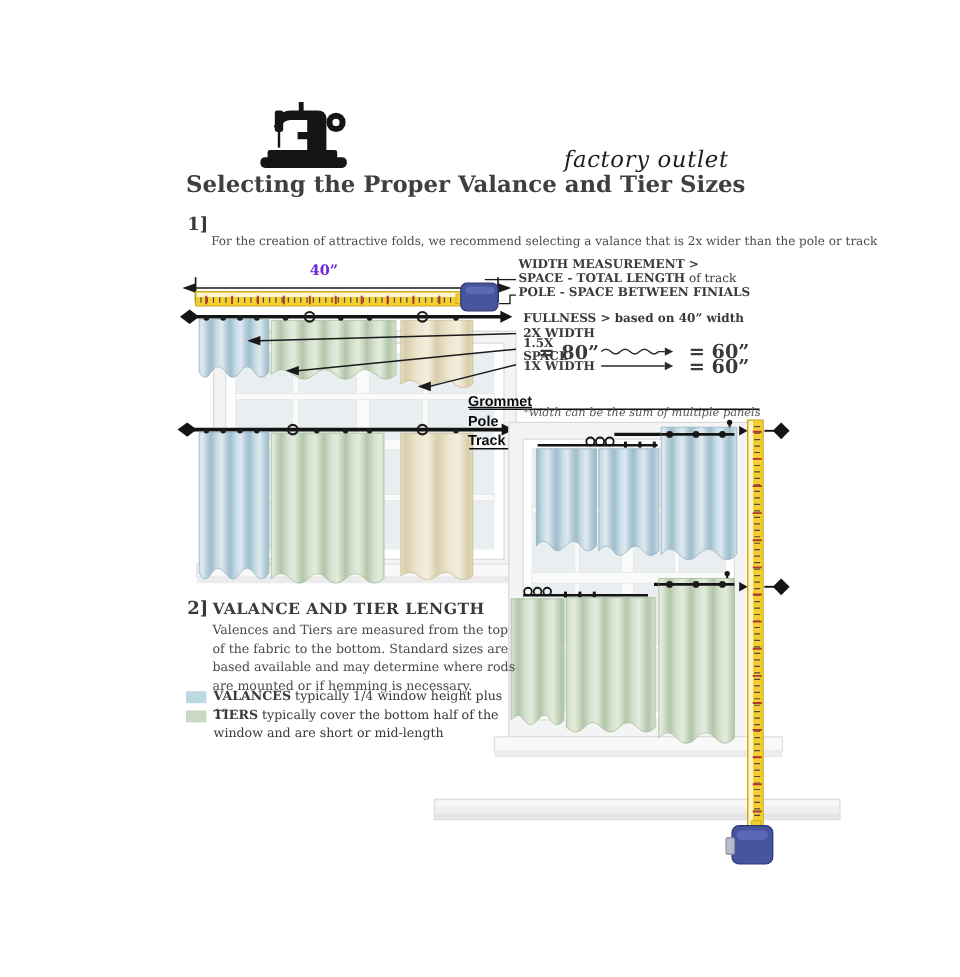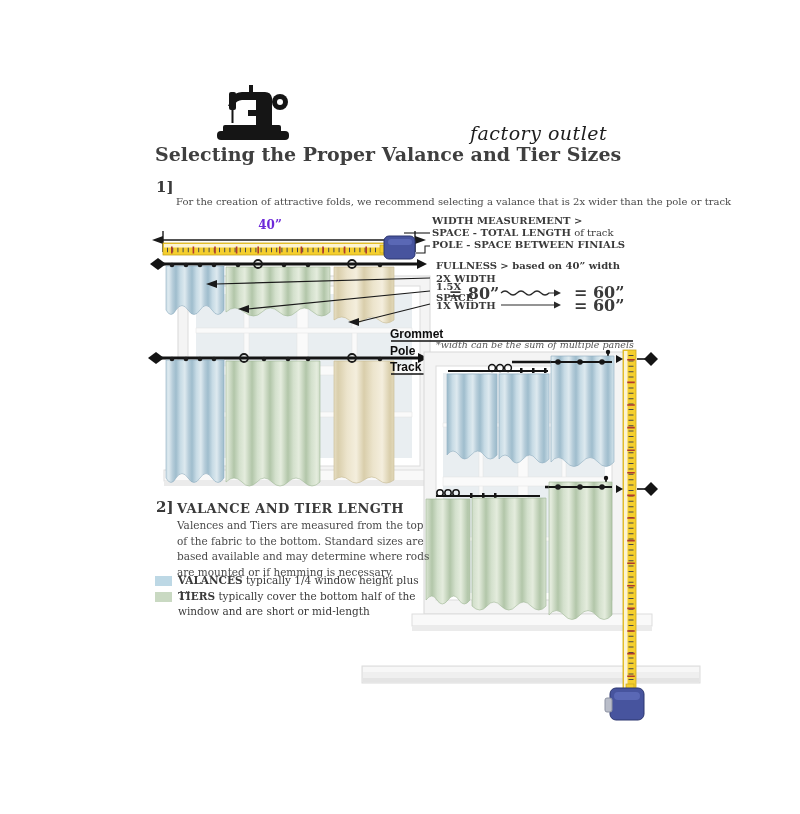--- a/index.html
+++ b/index.html
@@ -279,21 +279,21 @@
   <div class="frow" style="top:299px;">
     <span class="lab">1X WIDTH</span>
     <svg width="62" height="12" viewBox="0 0 62 12">
       <line x1="1" y1="6" x2="54" y2="6" stroke="#2a2a2a" stroke-width="1.2"></line>
       <polygon points="54,2.5 61,6 54,9.5" fill="#2a2a2a"></polygon>
     </svg>
     <span class="val">= 60”</span>
   </div>
   <div class="t i" style="left:436px;top:311px;font-size:9.5px;color:#555555;margin-top:28px;">*width can be the sum of multiple panels</div>
 
-  <div class="plabel" style="left:390px;top:327px;">Grommet</div>
+  <div class="plabel" style="left:390px;top:327px;text-decoration:underline;">Grommet</div>
   <div class="plabel" style="left:390px;top:344px;">Pole</div>
   <div class="plabel" style="left:390px;top:360px;">Track</div>
 
   <div class="t secnum" style="left:156px;top:498px;">2]</div>
   <div class="t sechead" style="left:177px;top:501px;">VALANCE AND TIER LENGTH</div>
   <div class="t body10 wrap" style="left:177px;top:518px;width:258px;font-size:10.5px;line-height:15.5px;">Valences and Tiers are measured from the top of the fabric to the bottom. Standard sizes are based available and may determine where rods are mounted or if hemming is necessary.</div>
 
   <div class="legend-sw" style="left: 155px; top: 576px; background-color: rgb(189, 216, 229);"></div>
   <div class="t wrap" style="left:178px;top:573px;width:250px;font-size:10.5px;line-height:15px;color:#3a3a3a;">
     <span class="b">VALANCES</span><span> typically 1/4 window height plus 1”</span>

